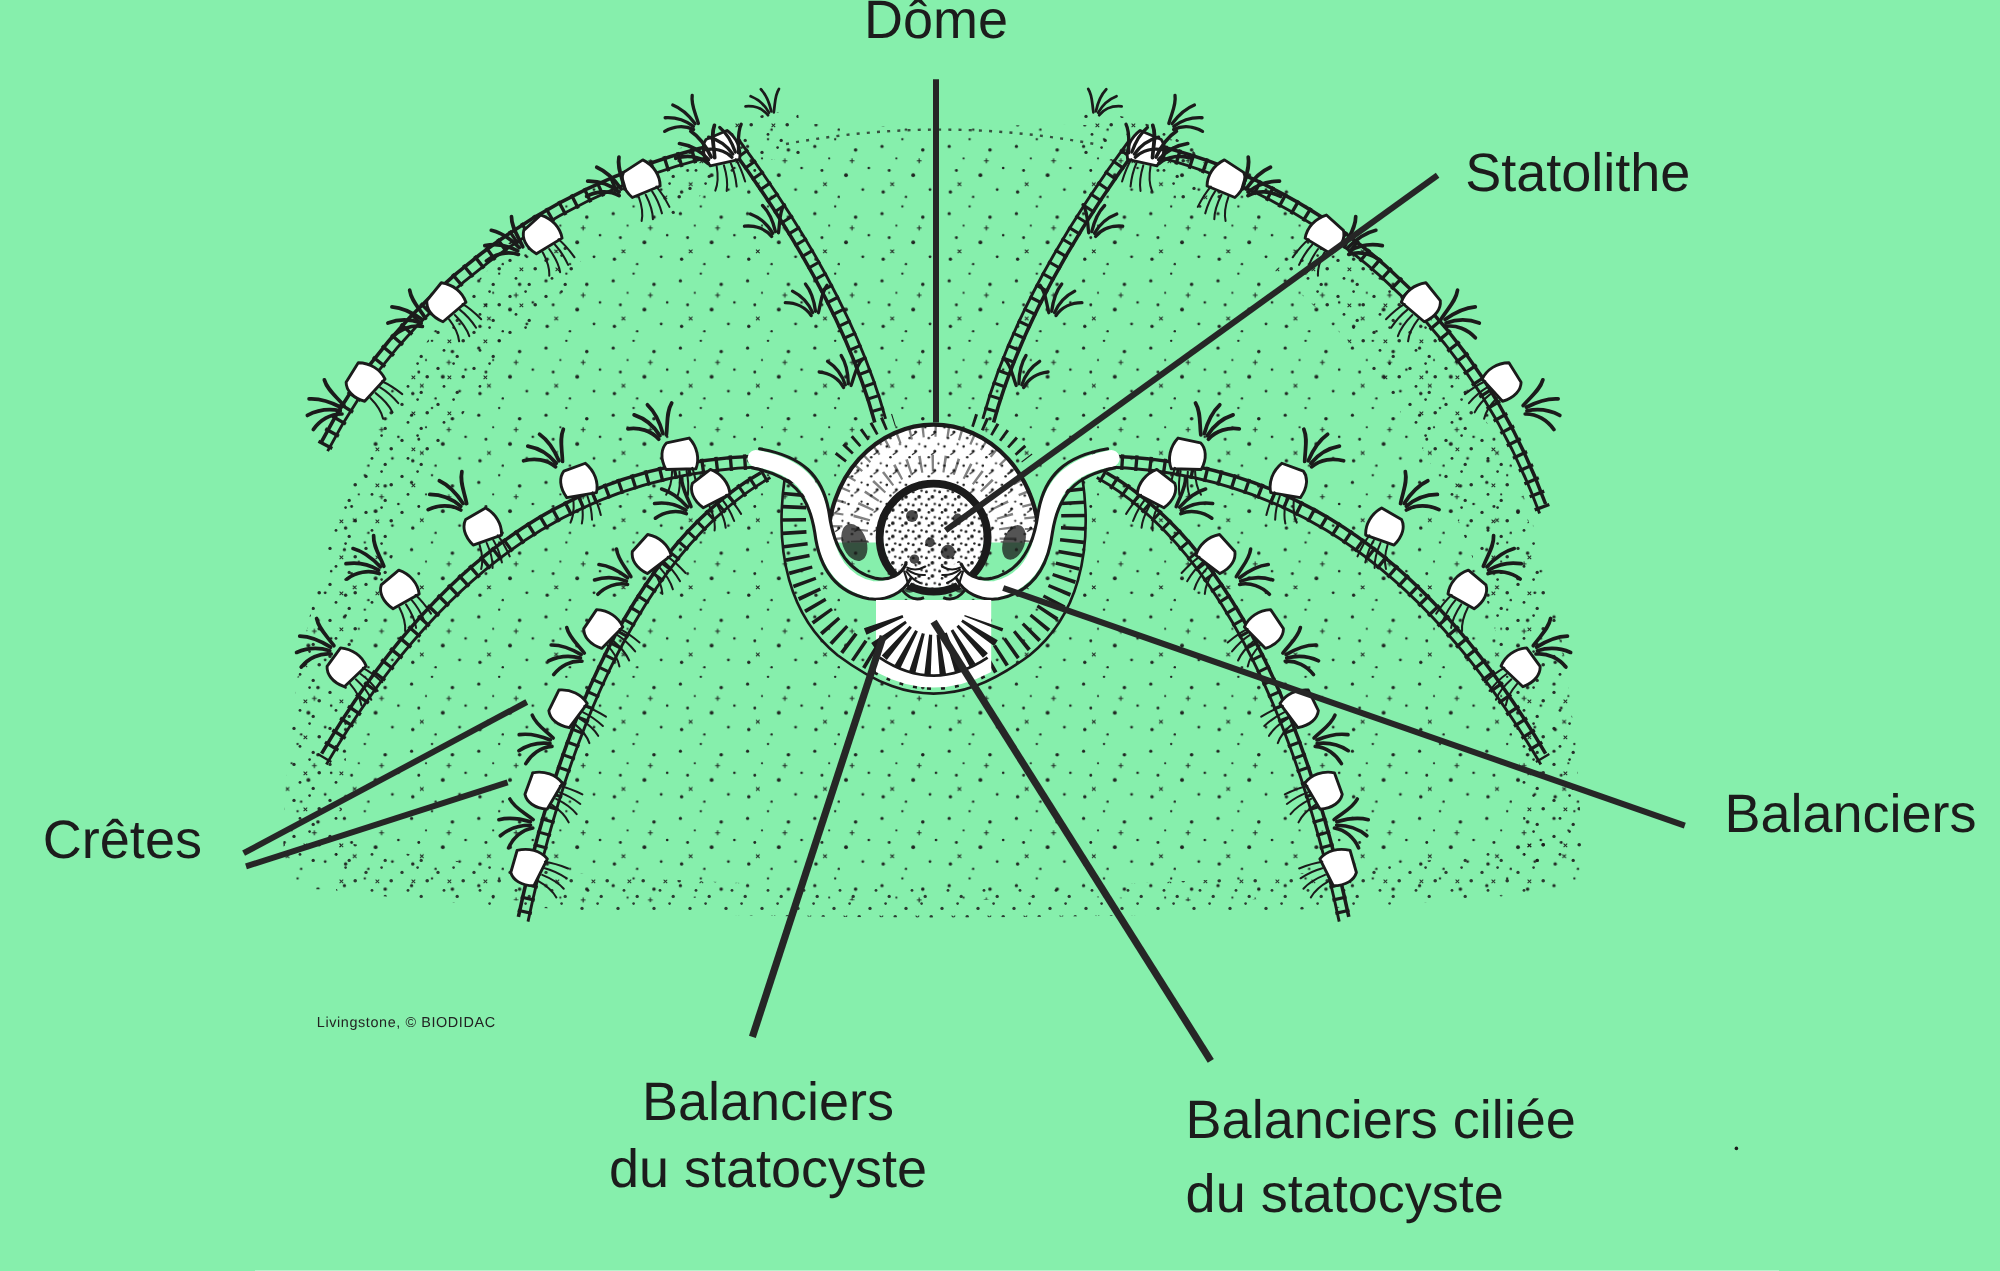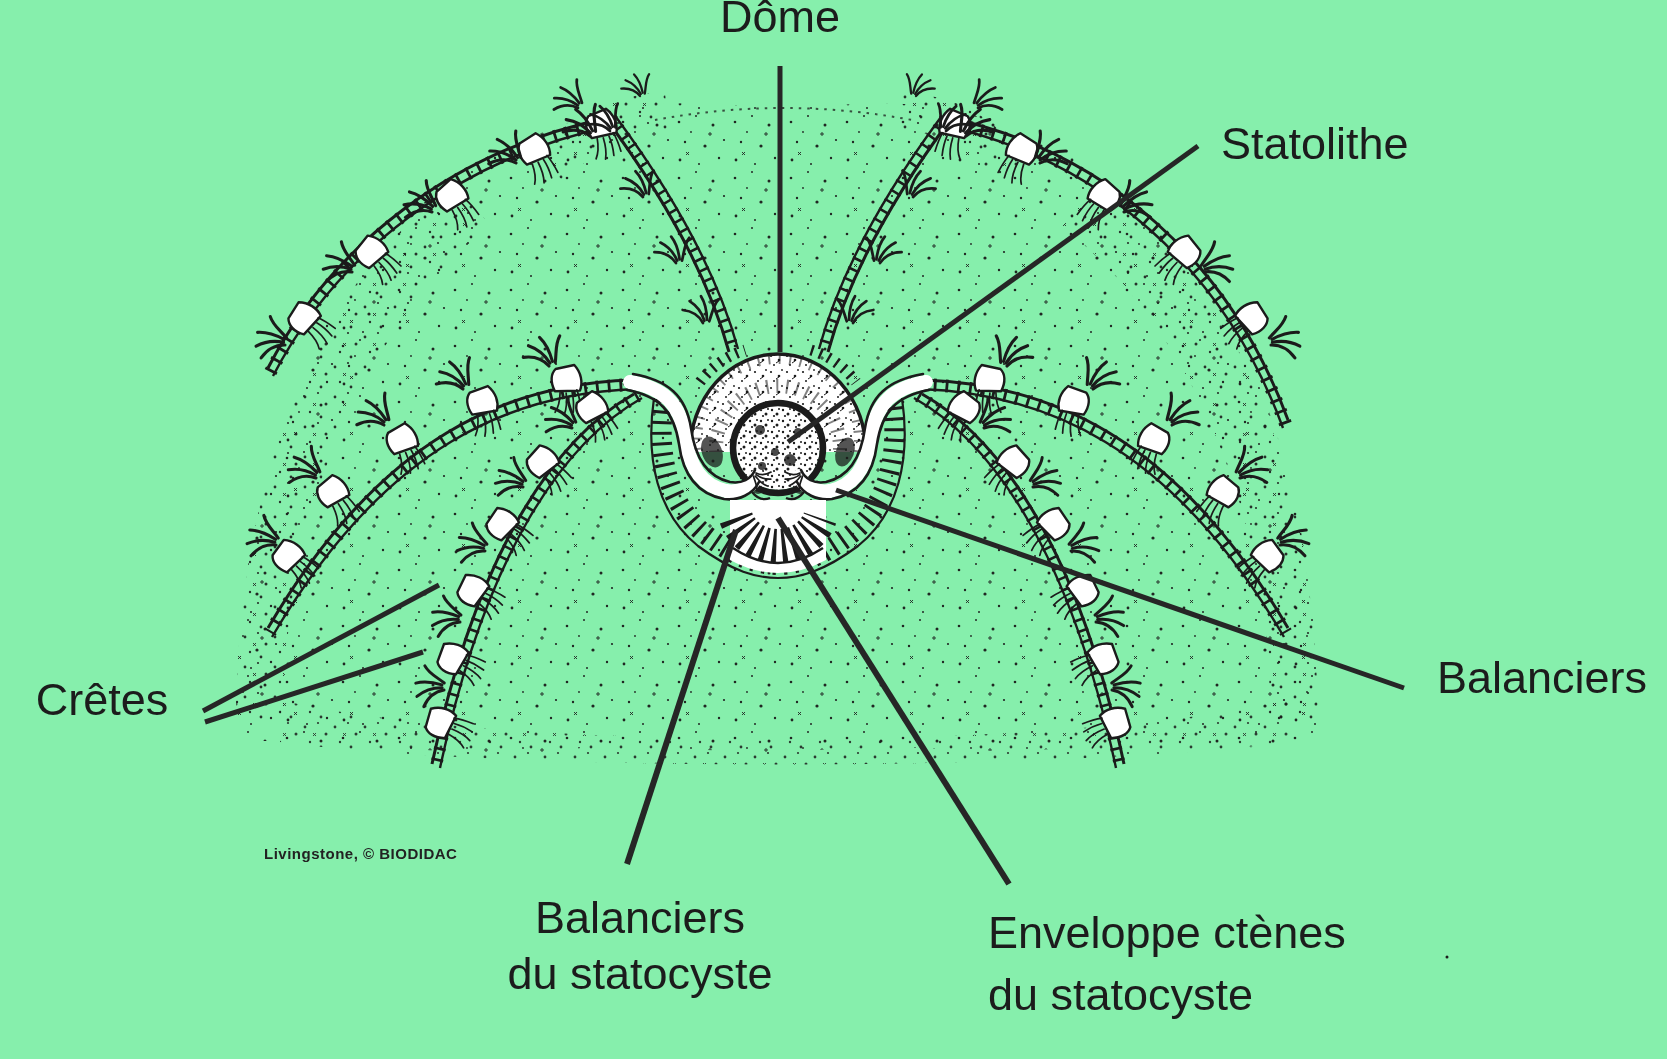--- a/index.html
+++ b/index.html
@@ -7,21 +7,21 @@
          font-family:"Liberation Sans",sans-serif;}
   .stage svg{position:absolute;left:0;top:0;}
   .label{position:absolute;color:#1c1c1c;font-size:45px;line-height:1.0;white-space:nowrap;}
   .label.center{text-align:center;}
   .lbl-dome{left:650px;top:-6px;width:260px;}
   .lbl-statolithe{left:1221px;top:97px;margin-top:24px;}
   .lbl-cretes{left:4px;top:672px;width:196px;line-height:56px;}
   .lbl-balanciers{left:1437px;top:655px;text-align:center;}
   .lbl-envcell{left:388px;top:890px;width:504px;line-height:56px;white-space:normal;}
   .lbl-envcil{left:988px;top:902px;line-height:62px;}
-  .credit{position:absolute;left:264px;top:845px;font-size:15px;font-weight:700;
+  .credit{position:absolute;left:264px;top:845px;font-size:12px;font-weight:400;
           letter-spacing:.5px;color:#222;}
 </style>
 </head>
 <body>
 
 <div class="stage">
 
 <svg width="1667" height="1059" viewBox="0 0 1667 1059" xmlns="http://www.w3.org/2000/svg">
   <defs>
     <pattern id="stipA" width="56" height="56" patternUnits="userSpaceOnUse">
@@ -308,19 +308,19 @@
 </div>
 
 <div class="label lbl-balanciers">Balanciers</div>
 
 <div class="label center lbl-envcell">
   <div>Balanciers</div>
   <div>du statocyste</div>
 </div>
 
 <div class="label lbl-envcil">
-  <div>Enveloppe ctènes</div>
+  <div>Balanciers ciliée</div>
   <div>du statocyste</div>
 </div>
 
 <div class="credit">Livingstone, © BIODIDAC</div>
 
 </div>
 
 </body></html>

